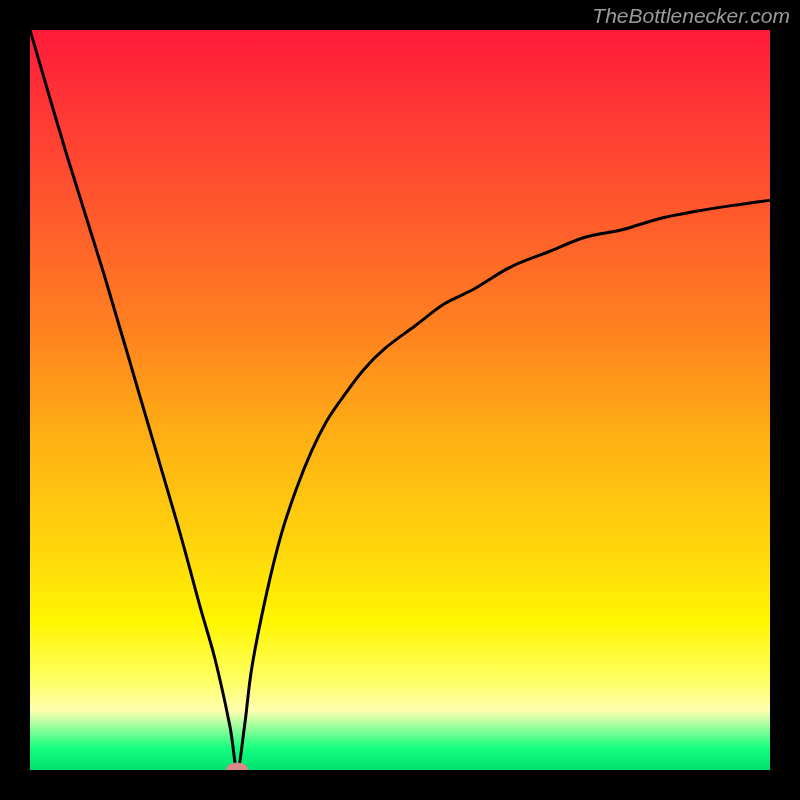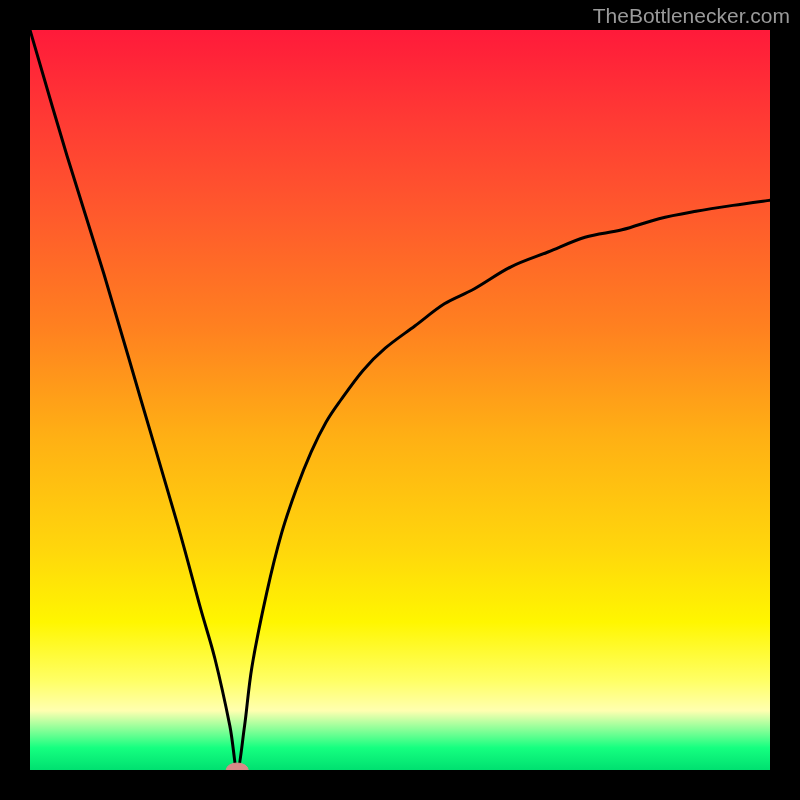--- a/index.html
+++ b/index.html
@@ -10,20 +10,21 @@
     background: #000;
     overflow: hidden;
     font-family: Arial, Helvetica, sans-serif;
   }
   .frame {
     width: 800px;
     height: 800px;
     background: #000;
     position: relative;
     box-sizing: border-box;
+    font-style: italic;
   }
   .plot-area {
     position: absolute;
     left: 30px;
     top: 30px;
     width: 740px;
     height: 740px;
     box-sizing: border-box;
     overflow: hidden;
   }

